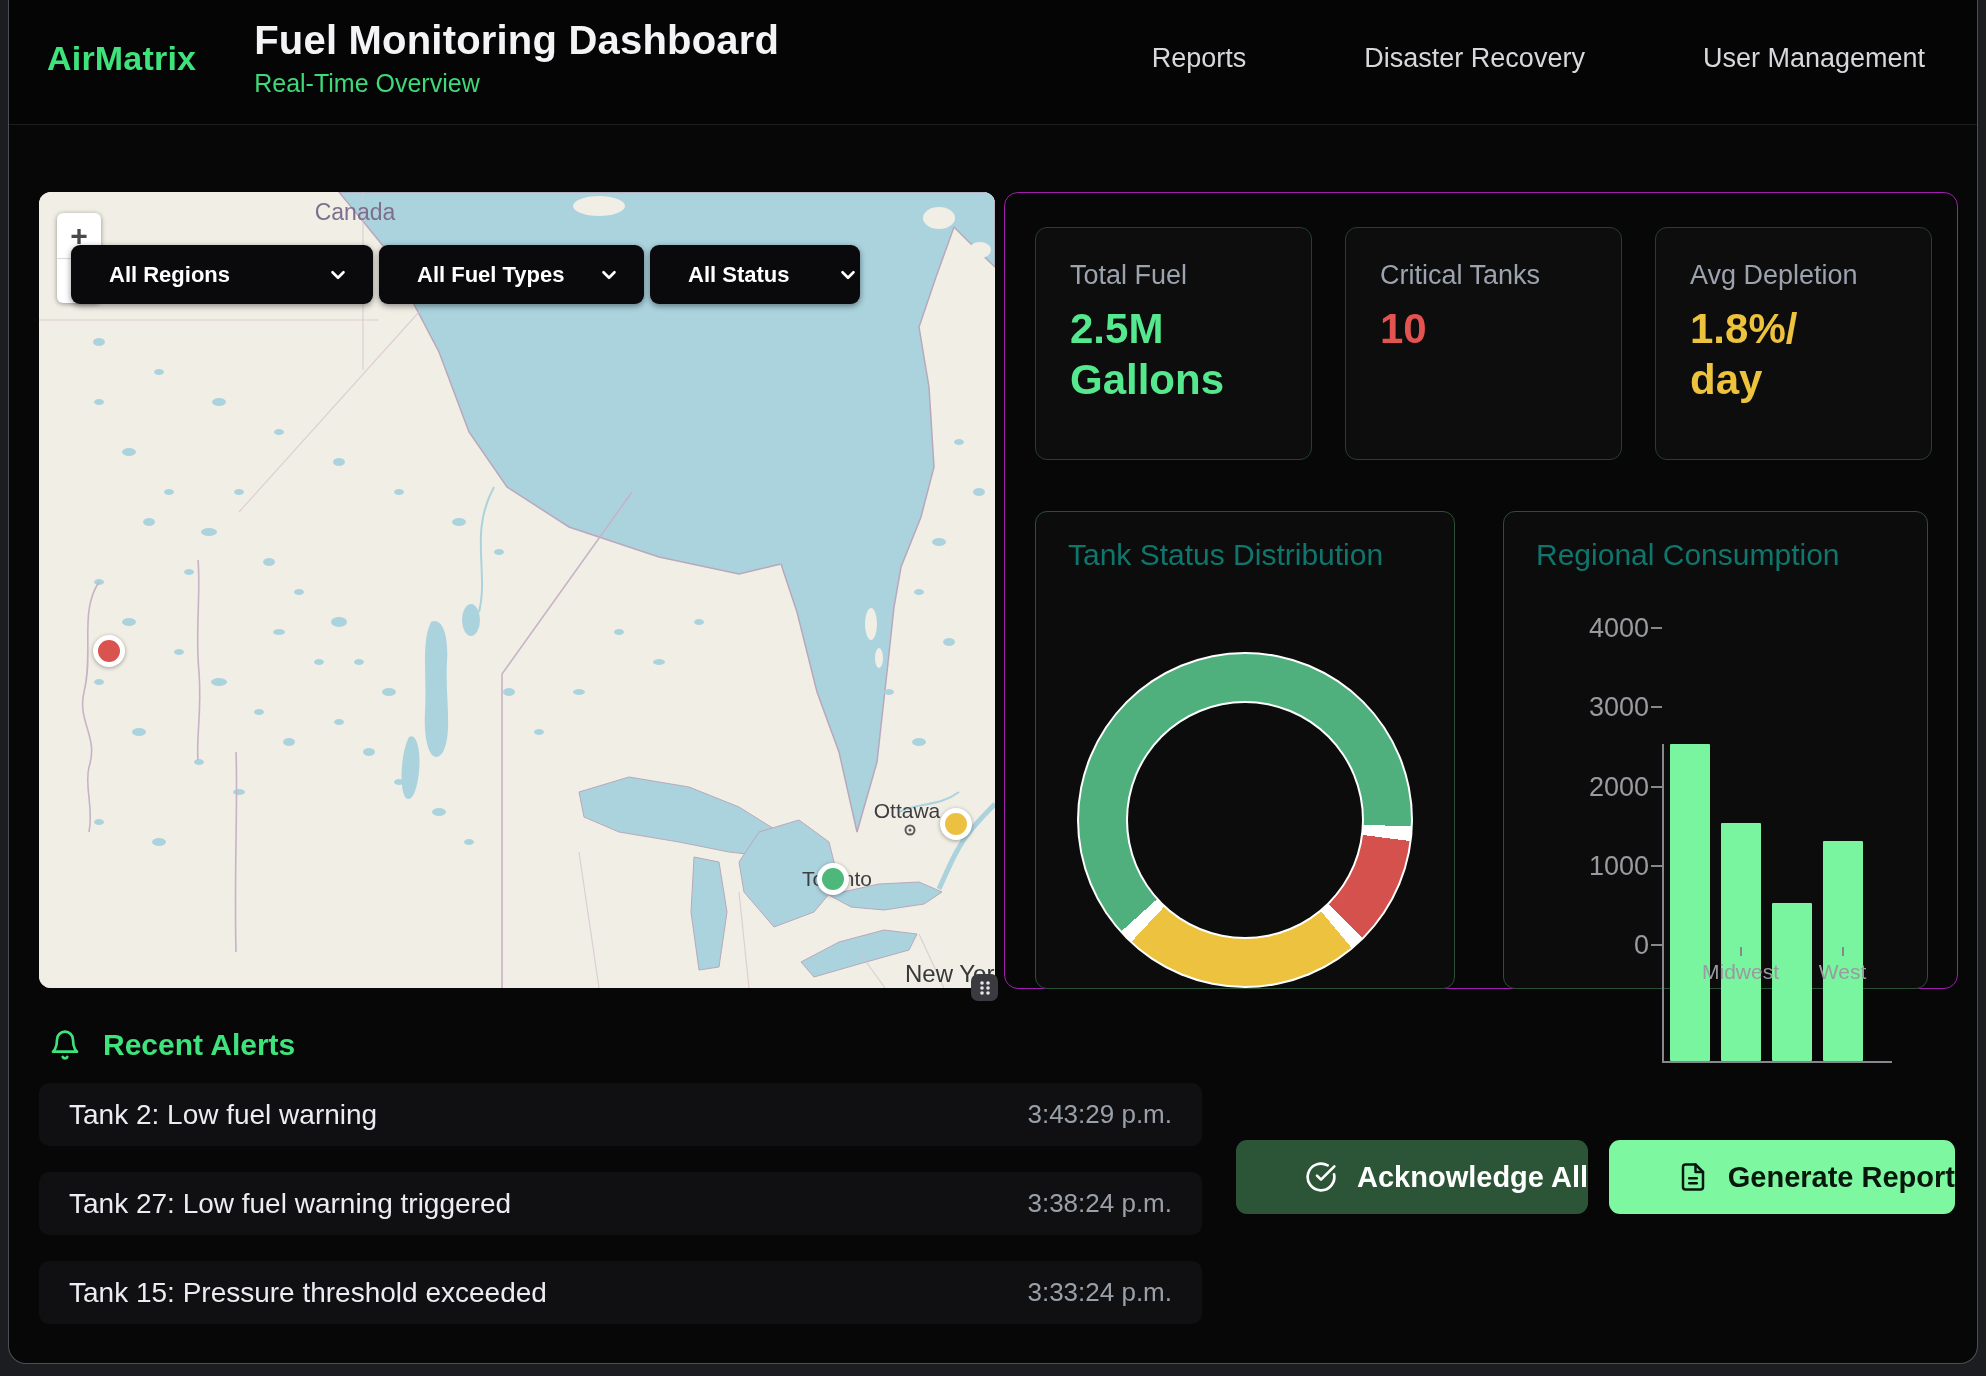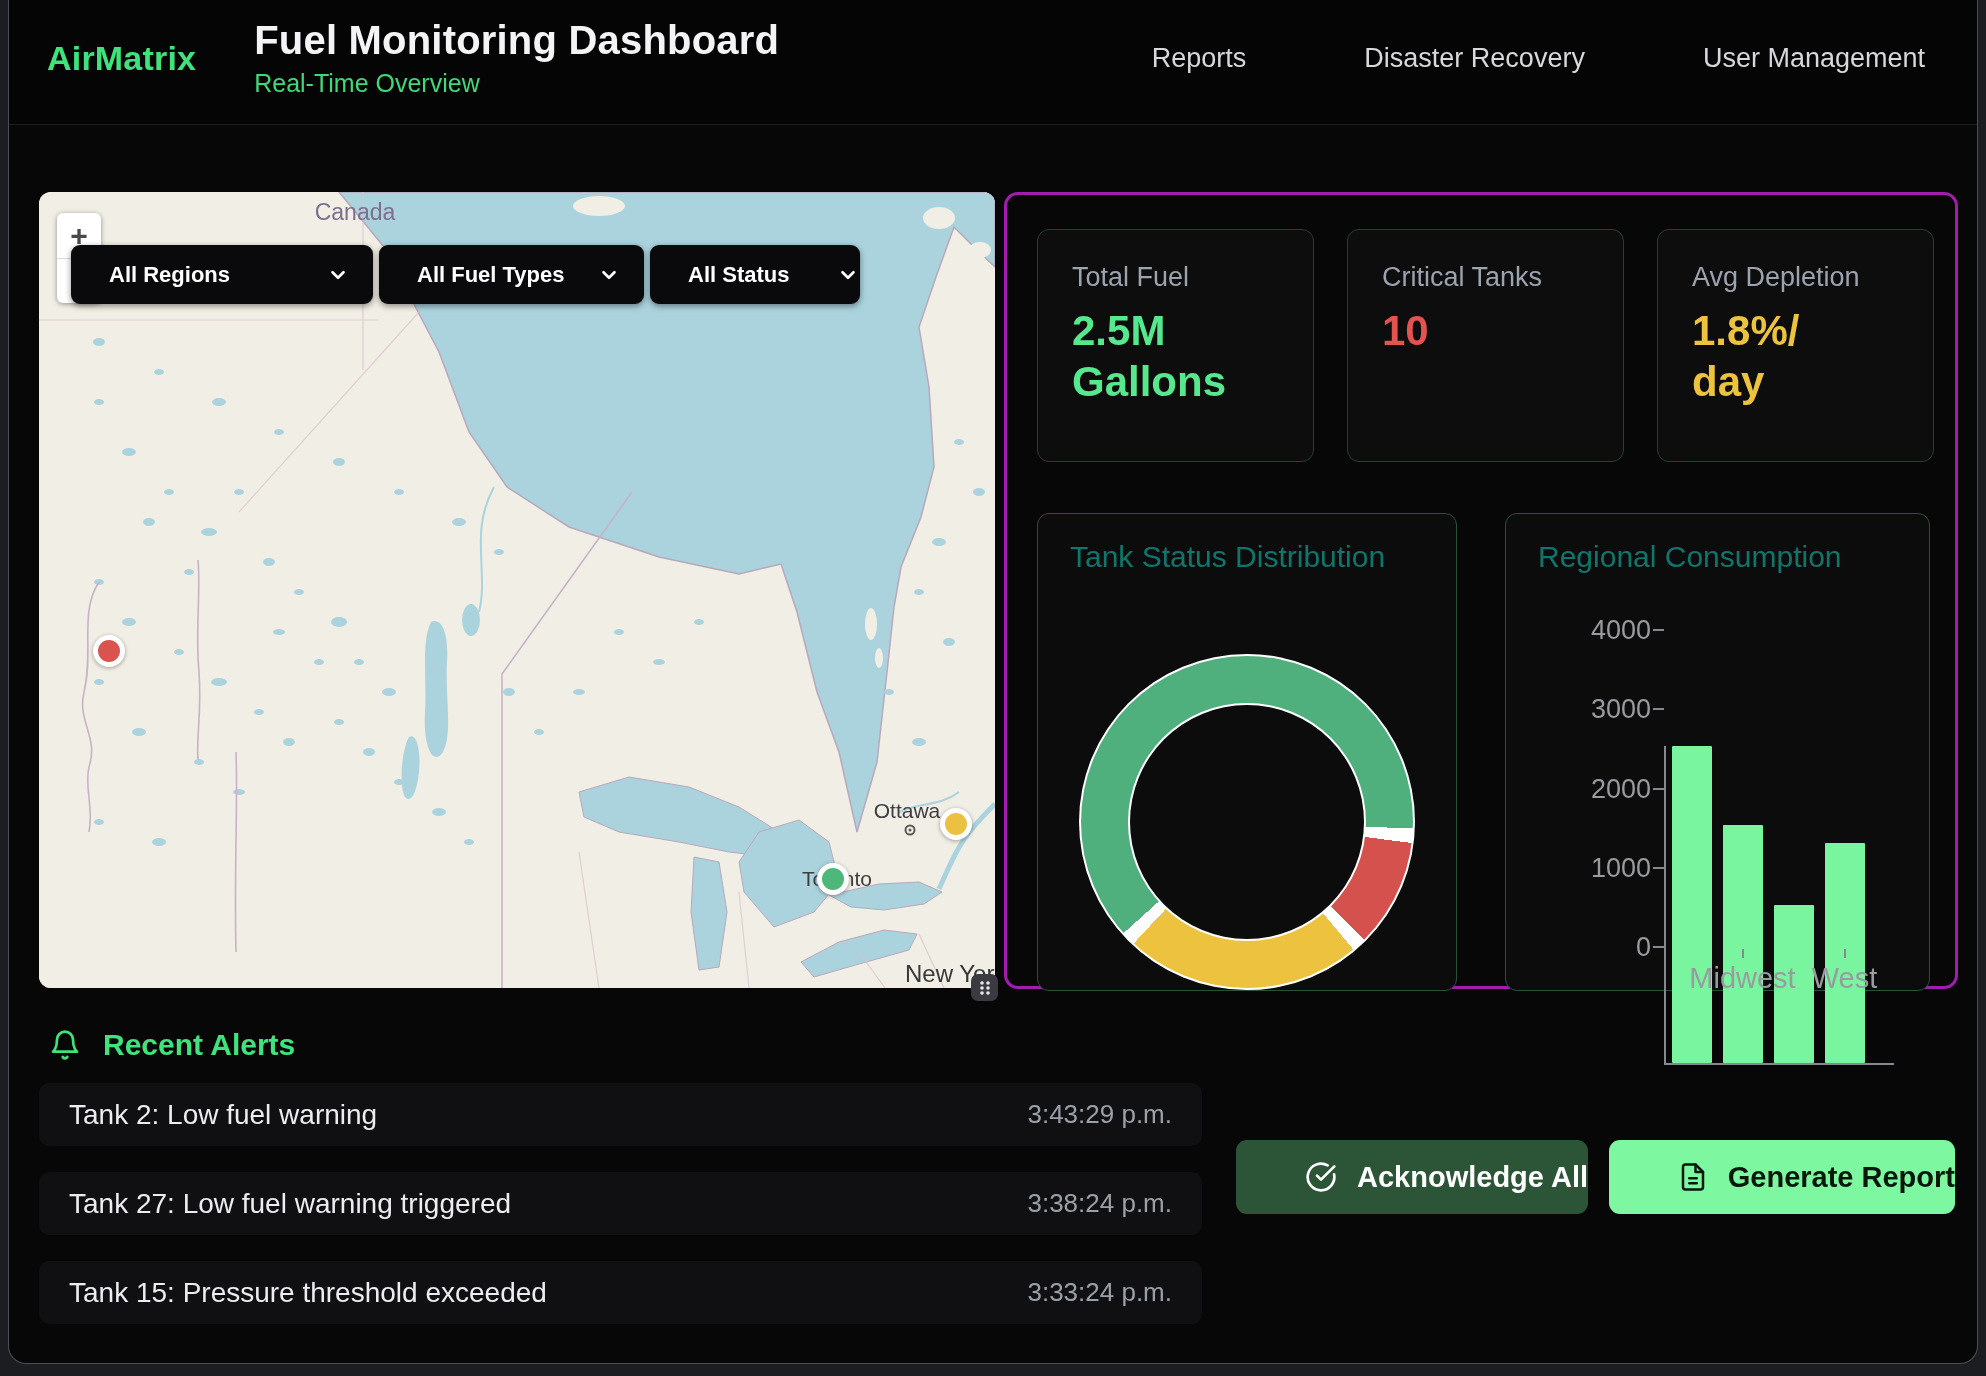--- a/index.html
+++ b/index.html
@@ -40,21 +40,21 @@
   .dropdown svg { margin-left:auto; flex:none; }
 
   .map-marker { position:absolute; width:32px; height:32px; border:5px solid #fff; border-radius:50%;
                 transform:translate(-50%,-50%); box-shadow:0 1px 4px rgba(0,0,0,.35); cursor:pointer; z-index:2; }
 
   .attr-btn { position:absolute; right:-3px; bottom:-13px; width:27px; height:27px; background:#3a3a40;
               border-radius:7px; display:flex; align-items:center; justify-content:center; z-index:4; cursor:pointer; }
 
   
   .right-panel { position:absolute; left:995px; top:192px; width:954px; height:797px;
-                 border:3px solid #a21caf; border-radius:14px; background:#070708; }
+                 border:1px solid #a21caf; border-radius:14px; background:#070708; }
   .stats-row { position:absolute; left:30px; top:34px; display:flex; gap:33px; }
   .stat-card { width:277px; height:233px; background:#0c0d0c; border:1px solid #23412f;
                border-radius:12px; padding:32px 34px; }
   .stat-label { font-size:27px; color:#9ca3af; margin-bottom:12px; }
   .stat-value { font-size:42px; font-weight:700; line-height:1.22; }
   .stat-green { color:#55e88e; } .stat-red { color:#e25352; } .stat-yellow { color:#edc23d; }
 
   .chart-card { position:absolute; top:318px; height:478px; background:#0b0c0b;
                 border:1px solid #2b5038; border-radius:12px; }
   .donut-card { left:30px; width:420px; }
@@ -71,21 +71,21 @@
   .bar-plot-area { position:absolute; left:0; top:116px; width:100%; height:317px; }
   .y-spine { position:absolute; left:158px; top:116px; width:2px; height:319px; background:#85888d; }
   .x-spine { position:absolute; left:158px; top:433px; width:230px; height:2px; background:#85888d; }
   .ylabel { position:absolute; width:115px; text-align:right; font-size:27px; color:#9a9ba0; left:30px; }
   .ydash  { position:absolute; left:147px; width:11px; height:2px; background:#85888d; }
   .bars   { position:absolute; left:160px; top:116px; width:204px; height:317px;
             display:flex; align-items:flex-end; }
   .bar-slot { width:51px; height:100%; display:flex; align-items:flex-end; justify-content:center; }
   .bar { width:40px; background:#78f59e; border-radius:1px; }
   .xtick { position:absolute; width:2px; height:9px; background:#85888d; top:435px; }
-  .xlabel { position:absolute; top:448px; transform:translateX(-50%); font-size:29px; color:#9a9ba0; white-space:nowrap; }
+  .xlabel { position:absolute; top:448px; transform:translateX(-50%); font-size:21px; color:#9a9ba0; white-space:nowrap; }
 
   
   .alerts-header { position:absolute; left:40px; top:1028px; display:flex; align-items:center; gap:22px; }
   .alerts-title { font-size:30px; font-weight:700; color:#3fe37c; }
   .alert-row { position:absolute; left:30px; width:1163px; height:63px; background:#101013;
                border-radius:10px; display:flex; align-items:center; padding:0 30px; }
   .alert-text { font-size:28px; color:#ededf1; }
   .alert-time { margin-left:auto; font-size:26px; color:#9aa0a8;text-align:center; }
 
   

